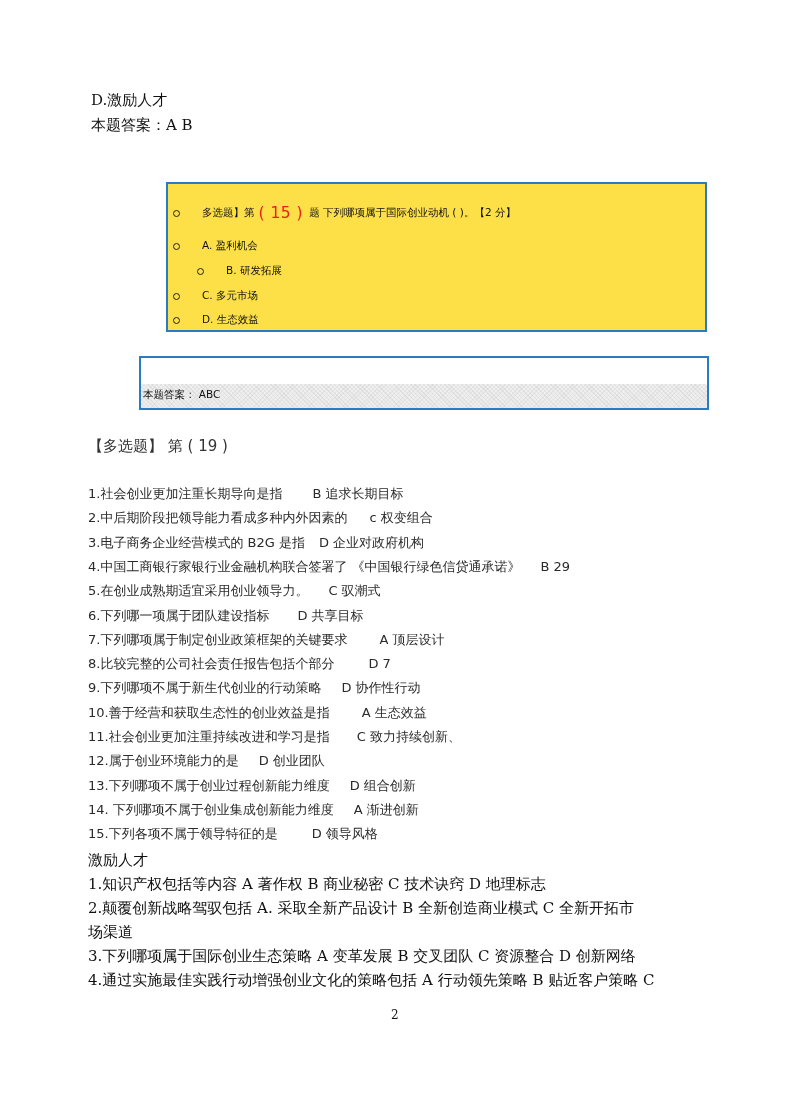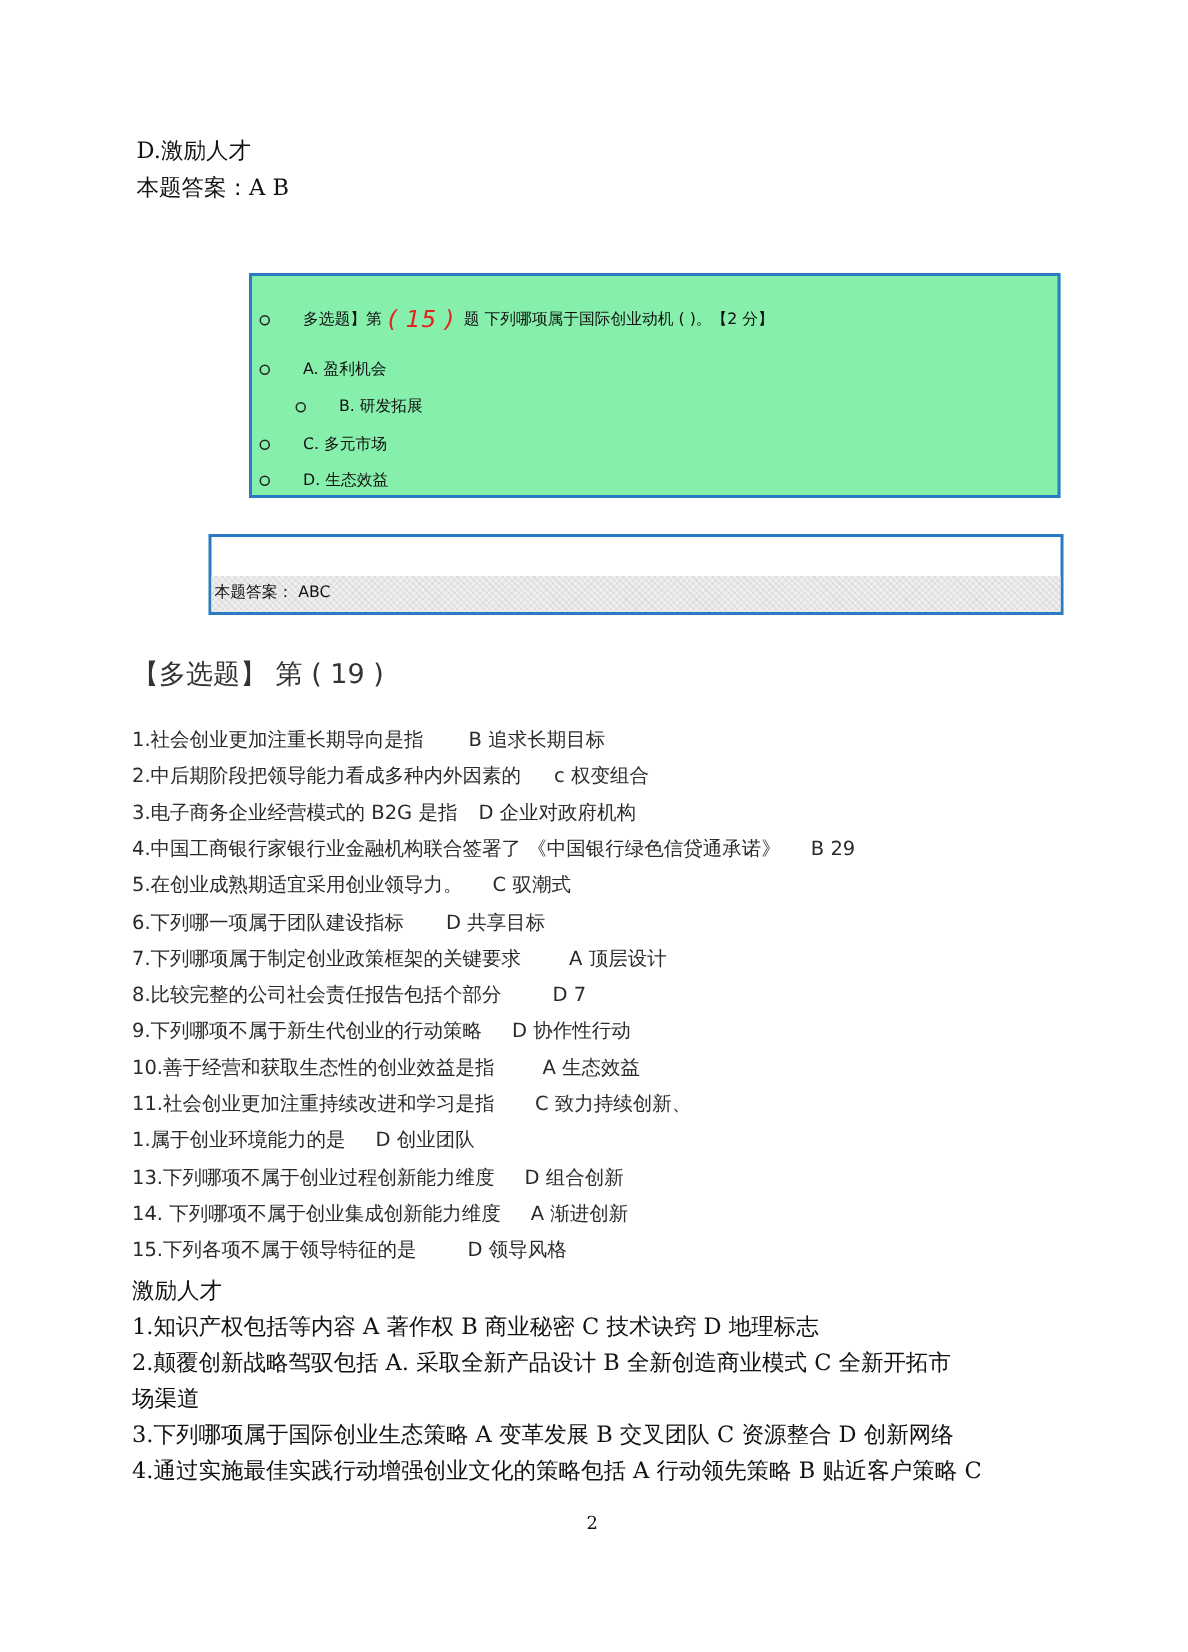--- a/index.html
+++ b/index.html
@@ -31,21 +31,21 @@
 
   
   .q-box {
     position: absolute;
     left: 166px;
     top: 182px;
     width: 541px;
     height: 150px;
     border: 2px solid #2b7bc4;
     box-sizing: border-box;
-    background: #86efac;
+    background: #fde047;
   }
   .q-row {
     position: absolute;
     left: 0;
     height: 20px;
     display: flex;
     align-items: center;
     font-size: 10.5px;
     white-space: nowrap;
   }
@@ -56,21 +56,20 @@
     border: 1.2px solid #222;
     border-radius: 50%;
     margin-left: 5px;
     margin-right: 22px;
   }
   .num-red {
     color: #e8201b;
     font-size: 15.5px;
     margin: 0 6px 0 4px;
     letter-spacing: 0.5px;
-    font-style: italic;
   }
 
   
   .a-box {
     position: absolute;
     left: 139px;
     top: 356px;
     width: 570px;
     height: 54px;
     border: 2px solid #2b7bc4;
@@ -94,21 +93,21 @@
     top: 14px;
     font-size: 10.5px;
     white-space: nowrap;
     margin-top: 16px;
   }
 
   
   .sec-head {
     left: 88px;
     top: 437px;
-    font-size: 18px;
+    font-size: 15px;
     color: #333;
   }
   .list-item {
     left: 88px;
     font-size: 13px;
     line-height: 18px;
     color: #2a2a2a;
   }
   .gap { display: inline-block; }
 
@@ -168,21 +167,21 @@
     <div class="abs sans list-item" style="top: 509.3px;"><span>2.中后期阶段把领导能力看成多种内外因素的</span><span class="gap" style="width: 22px;"></span><span>c  权变组合</span></div>
     <div class="abs sans list-item" style="top: 533.6px;"><span>3.电子商务企业经营模式的 B2G 是指</span><span class="gap" style="width: 14px;"></span><span>D  企业对政府机构</span></div>
     <div class="abs sans list-item" style="top: 557.9px;"><span>4.中国工商银行家银行业金融机构联合签署了 《中国银行绿色信贷通承诺》</span><span class="gap" style="width: 20px;"></span><span>B    29</span></div>
     <div class="abs sans list-item" style="top: 582.2px;"><span>5.在创业成熟期适宜采用创业领导力。</span><span class="gap" style="width: 20px;"></span><span>C  驭潮式</span></div>
     <div class="abs sans list-item" style="top: 606.5px;"><span>6.下列哪一项属于团队建设指标</span><span class="gap" style="width: 28px;"></span><span>D  共享目标</span></div>
     <div class="abs sans list-item" style="top: 630.8px;"><span>7.下列哪项属于制定创业政策框架的关键要求</span><span class="gap" style="width: 32px;"></span><span>A  顶层设计</span></div>
     <div class="abs sans list-item" style="top: 655.1px;"><span>8.比较完整的公司社会责任报告包括个部分</span><span class="gap" style="width: 34px;"></span><span>D 7</span></div>
     <div class="abs sans list-item" style="top: 679.4px;"><span>9.下列哪项不属于新生代创业的行动策略</span><span class="gap" style="width: 20px;"></span><span>D  协作性行动</span></div>
     <div class="abs sans list-item" style="top: 703.7px;"><span>10.善于经营和获取生态性的创业效益是指</span><span class="gap" style="width: 32px;"></span><span>A    生态效益</span></div>
     <div class="abs sans list-item" style="top: 728px;"><span>11.社会创业更加注重持续改进和学习是指</span><span class="gap" style="width: 27px;"></span><span>C    致力持续创新、</span></div>
-    <div class="abs sans list-item" style="top: 752.3px;"><span>1.属于创业环境能力的是</span><span class="gap" style="width: 20px;"></span><span>D    创业团队</span></div>
+    <div class="abs sans list-item" style="top: 752.3px;"><span>12.属于创业环境能力的是</span><span class="gap" style="width: 20px;"></span><span>D    创业团队</span></div>
     <div class="abs sans list-item" style="top: 776.6px;"><span>13.下列哪项不属于创业过程创新能力维度</span><span class="gap" style="width: 20px;"></span><span>D    组合创新</span></div>
     <div class="abs sans list-item" style="top: 800.9px;"><span>14.  下列哪项不属于创业集成创新能力维度</span><span class="gap" style="width: 20px;"></span><span>A  渐进创新</span></div>
     <div class="abs sans list-item" style="top: 825.2px;"><span>15.下列各项不属于领导特征的是</span><span class="gap" style="width: 34px;"></span><span>D    领导风格</span></div>
   </div>
 
 <div class="abs serif serif-line" style="top:850px;">激励人才</div>
 <div class="abs serif serif-line" style="top:874px;">1.知识产权包括等内容   A    著作权     B    商业秘密    C  技术诀窍  D  地理标志</div>
 <div class="abs serif serif-line" style="top:898px;">2.颠覆创新战略驾驭包括  A.  采取全新产品设计  B  全新创造商业模式  C  全新开拓市</div>
 <div class="abs serif serif-line" style="top:922px;">场渠道</div>
 <div class="abs serif serif-line" style="top:946px;">3.下列哪项属于国际创业生态策略  A  变革发展  B  交叉团队  C  资源整合 D  创新网络</div>

